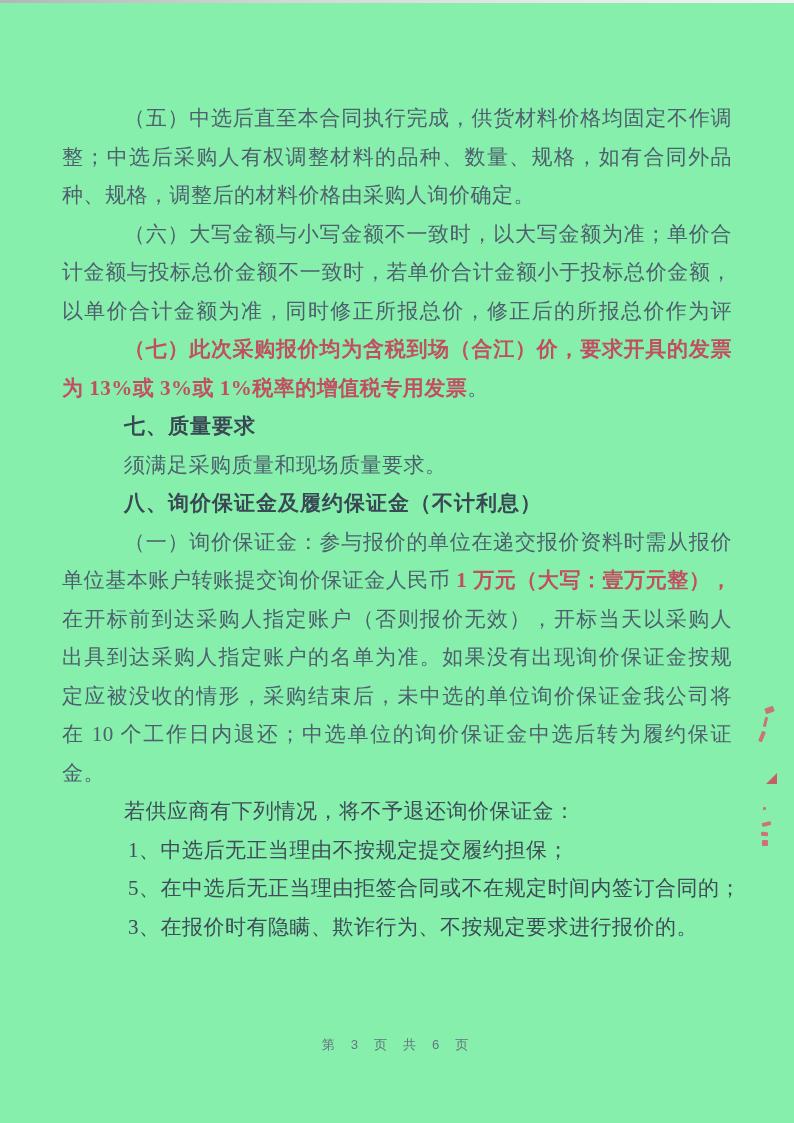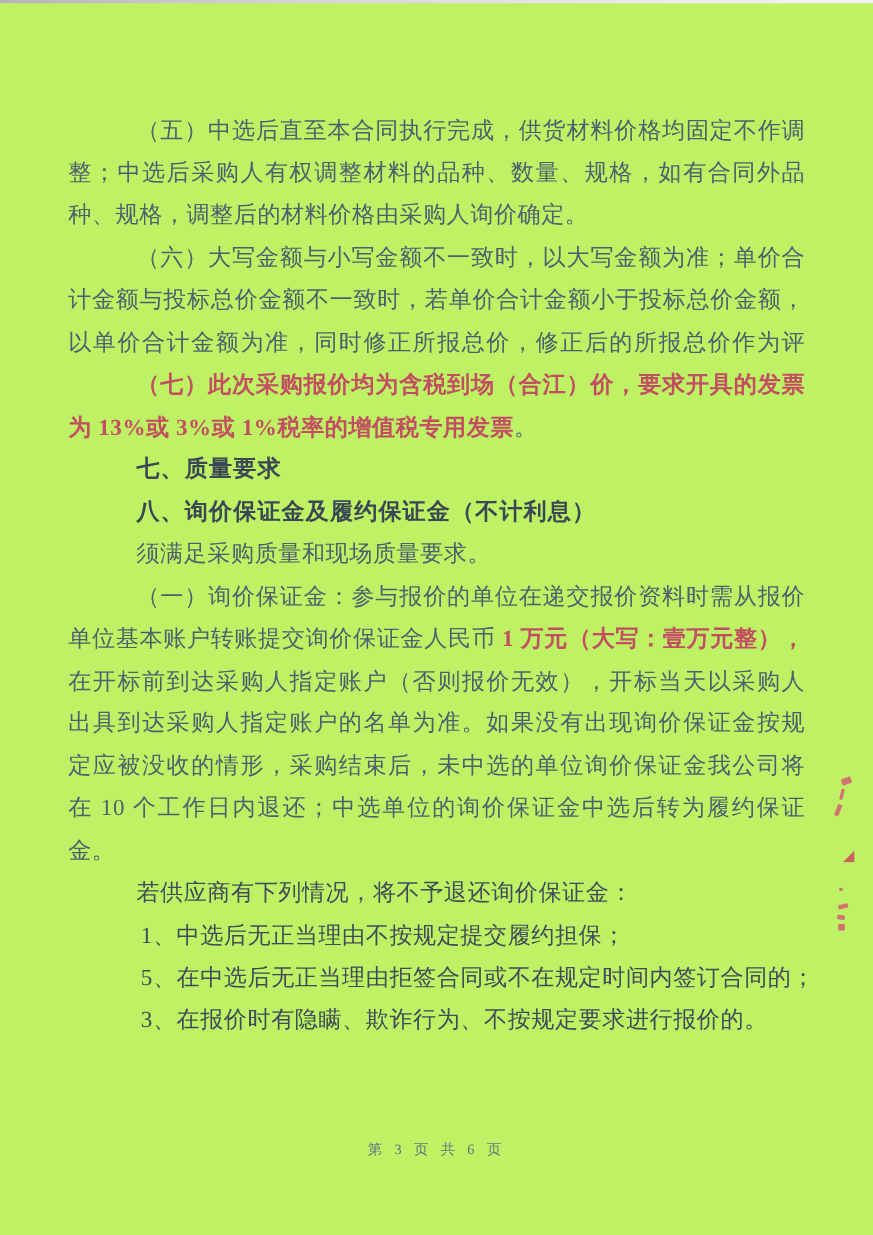--- a/index.html
+++ b/index.html
@@ -6,21 +6,21 @@
     --c-body:#4e5f6e;
     --c-heading:#3a4754;
     --c-bold:#3f4c59;
     --c-red:#c24e61;
     --c-footer:#64737f;
   }
   html,body{margin:0;padding:0;background:#e9e9e9;}
   .page{
     position:relative;
     width:794px;height:1123px;
-    background:#bef264;
+    background:#86efac;
     overflow:hidden;
     font-family:"Liberation Serif","DejaVu Serif",serif;
   }
   .scan-edge-top{
     position:absolute;left:0;top:0;width:100%;height:3px;
     background:linear-gradient(to right,#b4b5b7,#d5d5d5 35%,#e8e8e8 70%,#f2f2f2);
   }
   .doc-body{
     position:absolute;left:62px;top:99px;width:670px;
   }
@@ -56,21 +56,21 @@
     font-weight:700;
     letter-spacing:0.5px;
   }
   .footer{
     position:absolute;
     left:0;top:1036px;width:100%;
     text-align:center;
     font-size:13px;
     letter-spacing:4px;
     color:var(--c-footer);
-    font-family:Liberation Serif, serif;
+    font-family:Liberation Mono, monospace;
   }
   .stamp-fragments{position:absolute;left:0;top:0;width:100%;height:100%;pointer-events:none;}
   .mark{
     position:absolute;
     background:#d26572;
     border-radius:1px;
     opacity:0.9;
   }
   .mark.tri{
     background:#c9505f;
@@ -87,22 +87,22 @@
   <div class="doc-body">
       <div class="line i1 j"><span class="s-body">（五）中选后直至本合同执行完成，供货材料价格均固定不作调</span></div>
       <div class="line i0 j"><span class="s-body">整；中选后采购人有权调整材料的品种、数量、规格，如有合同外品</span></div>
       <div class="line i0"><span class="s-body">种、规格，调整后的材料价格由采购人询价确定。</span></div>
       <div class="line i1 j"><span class="s-body">（六）大写金额与小写金额不一致时，以大写金额为准；单价合</span></div>
       <div class="line i0 j"><span class="s-body">计金额与投标总价金额不一致时，若单价合计金额小于投标总价金额，</span></div>
       <div class="line i0 j"><span class="s-body">以单价合计金额为准，同时修正所报总价，修正后的所报总价作为评</span></div>
       <div class="line i1 j"><span class="s-red">（七）此次采购报价均为含税到场（合江）价，要求开具的发票</span></div>
       <div class="line i0"><span class="s-red">为 13%或 3%或 1%税率的增值税专用发票</span><span class="s-body">。</span></div>
       <div class="line i1"><span class="s-heading">七、质量要求</span></div>
+      <div class="line i1"><span class="s-body">须满足采购质量和现场质量要求。</span></div>
       <div class="line i1"><span class="s-heading">八、询价保证金及履约保证金（不计利息）</span></div>
-      <div class="line i1"><span class="s-body">须满足采购质量和现场质量要求。</span></div>
       <div class="line i1 j"><span class="s-body">（一）询价保证金：参与报价的单位在递交报价资料时需从报价</span></div>
       <div class="line i0 j"><span class="s-body">单位基本账户转账提交询价保证金人民币 </span><span class="s-red">1 万元（大写：壹万元整），</span></div>
       <div class="line i0 j"><span class="s-body">在开标前到达采购人指定账户（否则报价无效），开标当天以采购人</span></div>
       <div class="line i0 j"><span class="s-body">出具到达采购人指定账户的名单为准。如果没有出现询价保证金按规</span></div>
       <div class="line i0 j"><span class="s-body">定应被没收的情形，采购结束后，未中选的单位询价保证金我公司将</span></div>
       <div class="line i0 j"><span class="s-body">在 10 个工作日内退还；中选单位的询价保证金中选后转为履约保证</span></div>
       <div class="line i0"><span class="s-body">金。</span></div>
       <div class="line i1"><span class="s-bold">若供应商有下列情况，将不予退还询价保证金：</span></div>
       <div class="line i2"><span class="s-bold">1、中选后无正当理由不按规定提交履约担保；</span></div>
       <div class="line i2"><span class="s-bold">5、在中选后无正当理由拒签合同或不在规定时间内签订合同的；</span></div>

